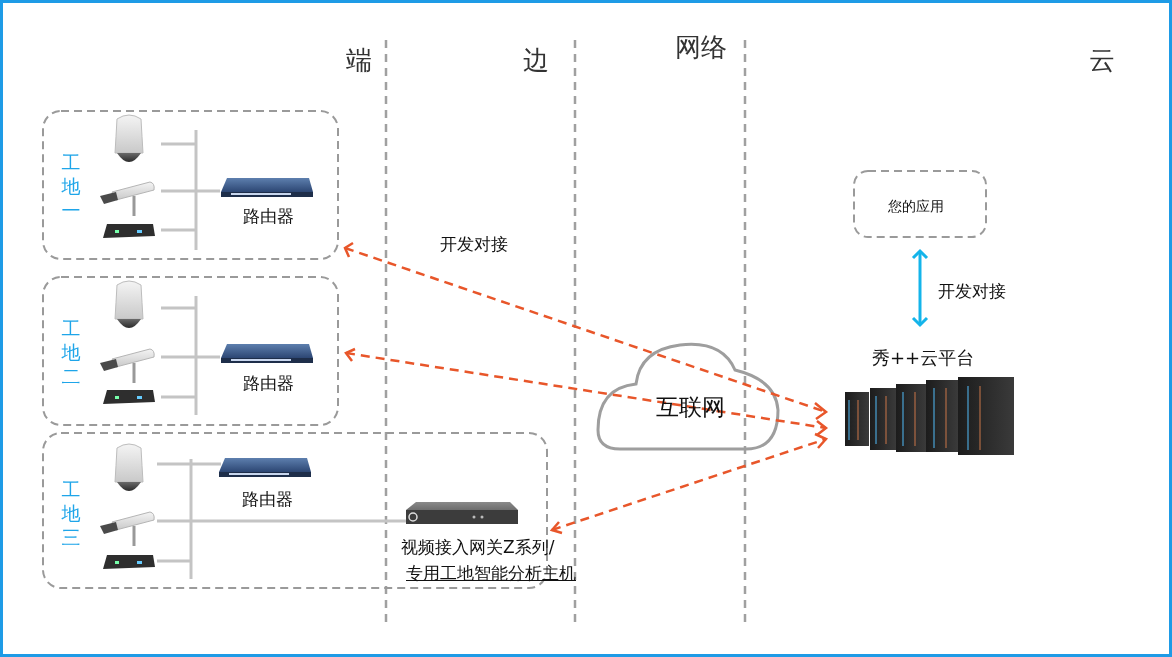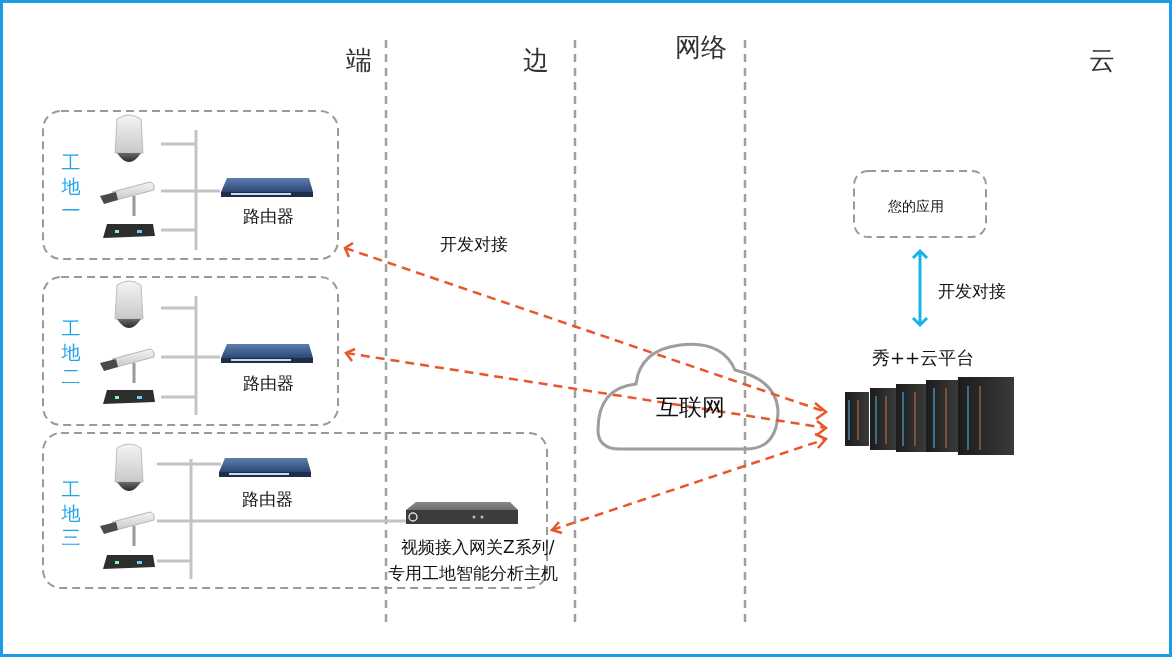--- a/index.html
+++ b/index.html
@@ -216,21 +216,21 @@
   <div>工</div>
   <div>地</div>
   <div>三</div>
 </div>
 
 <div class="caption" style="left:243px; top:208px;">路由器</div>
 <div class="caption" style="left:243px; top:375px;">路由器</div>
 <div class="caption" style="left:242px; top:491px;">路由器</div>
 
 <div class="caption" style="left:401px; top:539px;text-align:right;">视频接入网关Z系列/</div>
-<div class="caption" style="left:388px; top:565px;">专用工地智能分析主机</div>
+<div class="caption" style="left:406px; top:565px;text-decoration:underline;">专用工地智能分析主机</div>
 
 <div class="caption" style="left:440px; top:236px;">开发对接</div>
 
 <div class="caption-lg" style="left:656px; top:396px; font-size:23px;">互联网</div>
 
 <div class="caption" style="left:888px; top:199px; font-size:14px;">您的应用</div>
 <div class="caption-lg" style="left:938px; top:283px; font-size:17px;">开发对接</div>
 <div class="caption-lg" style="left:872px; top:349px;text-align:right;">秀++云平台</div>
 
 </body></html>

